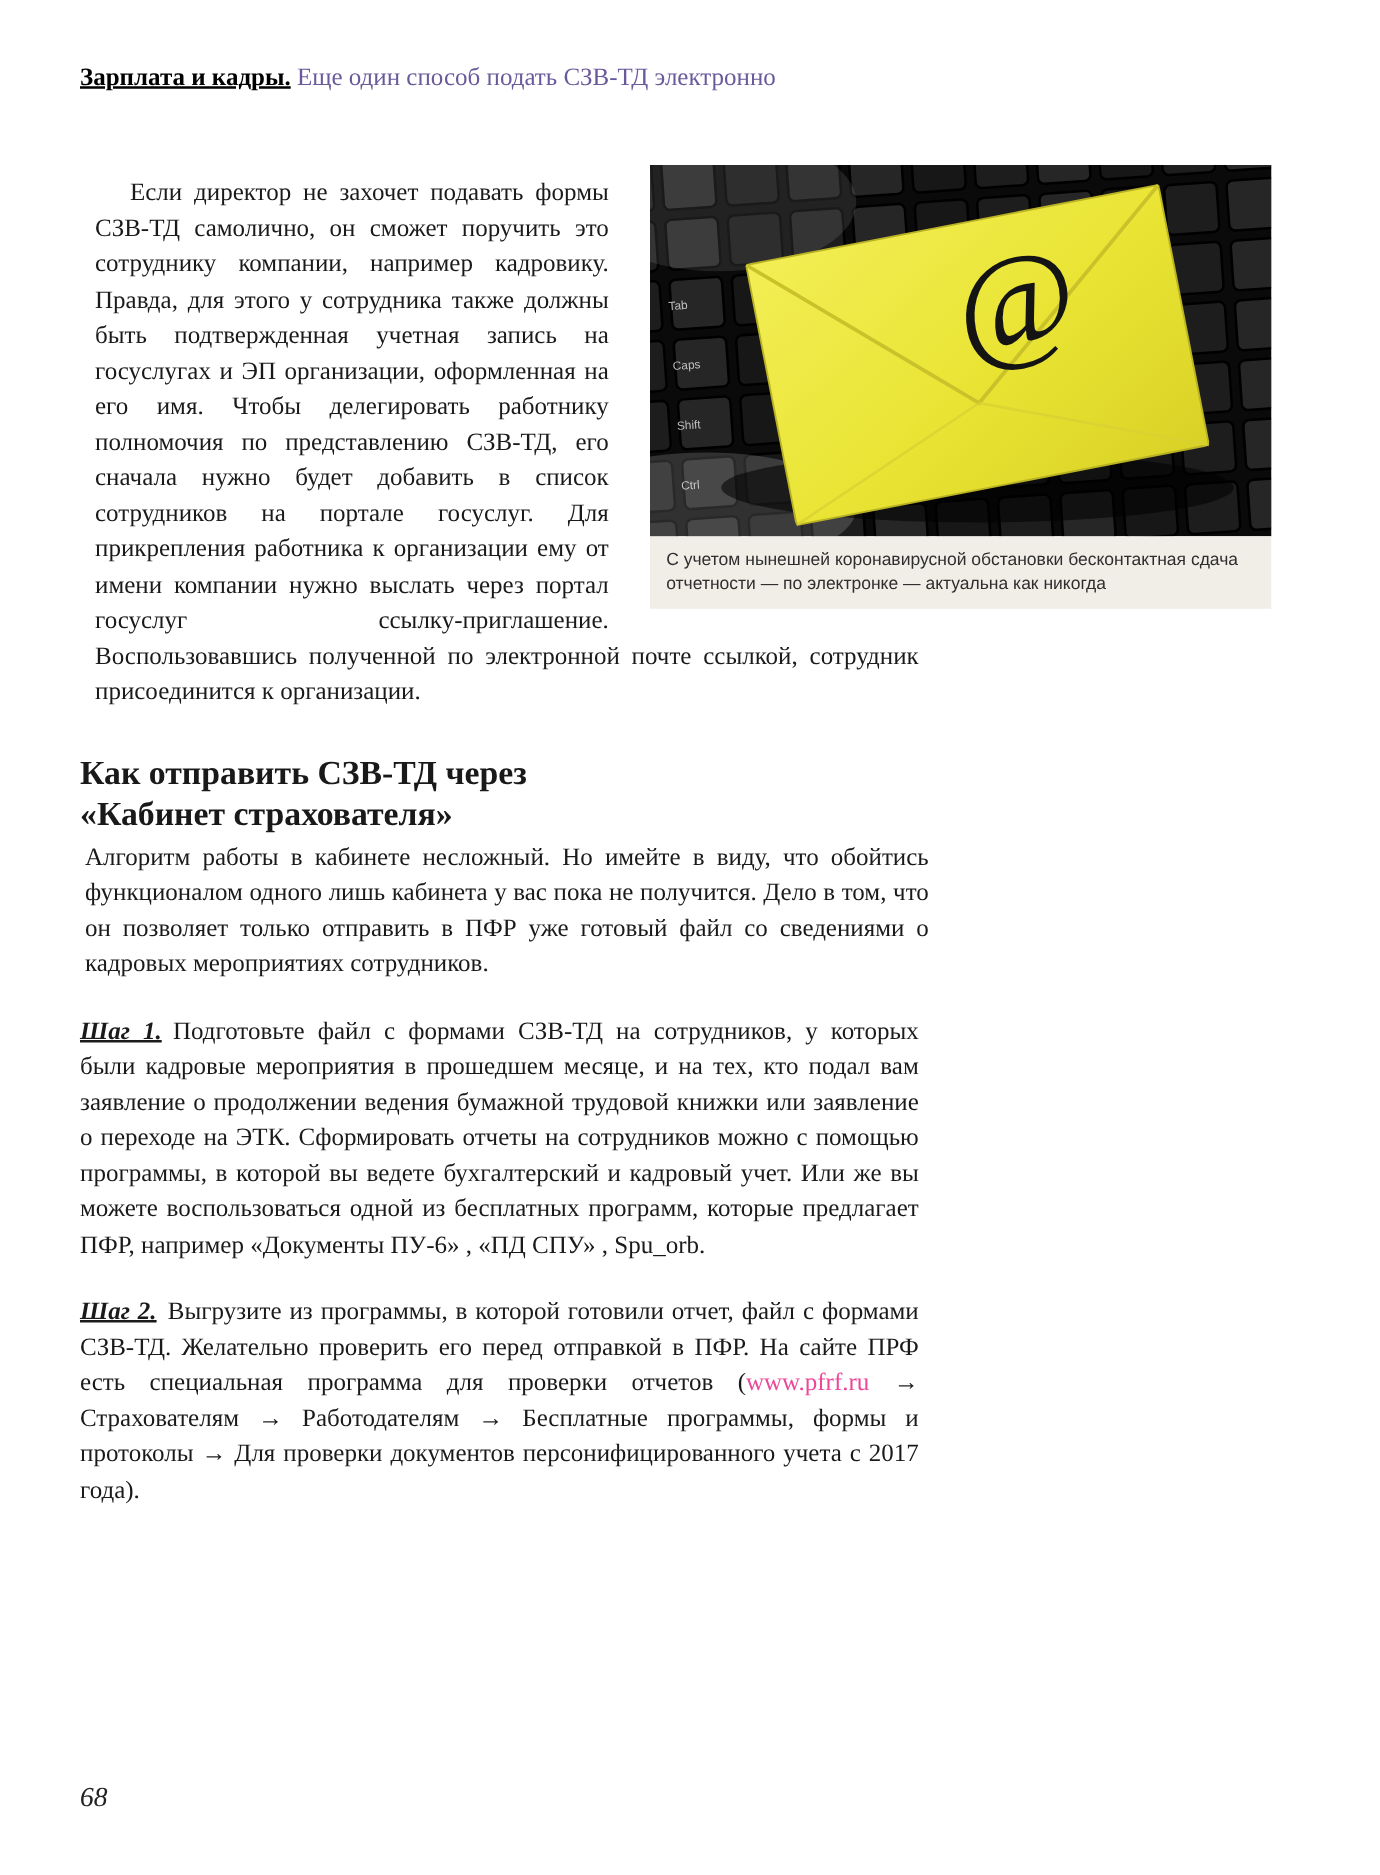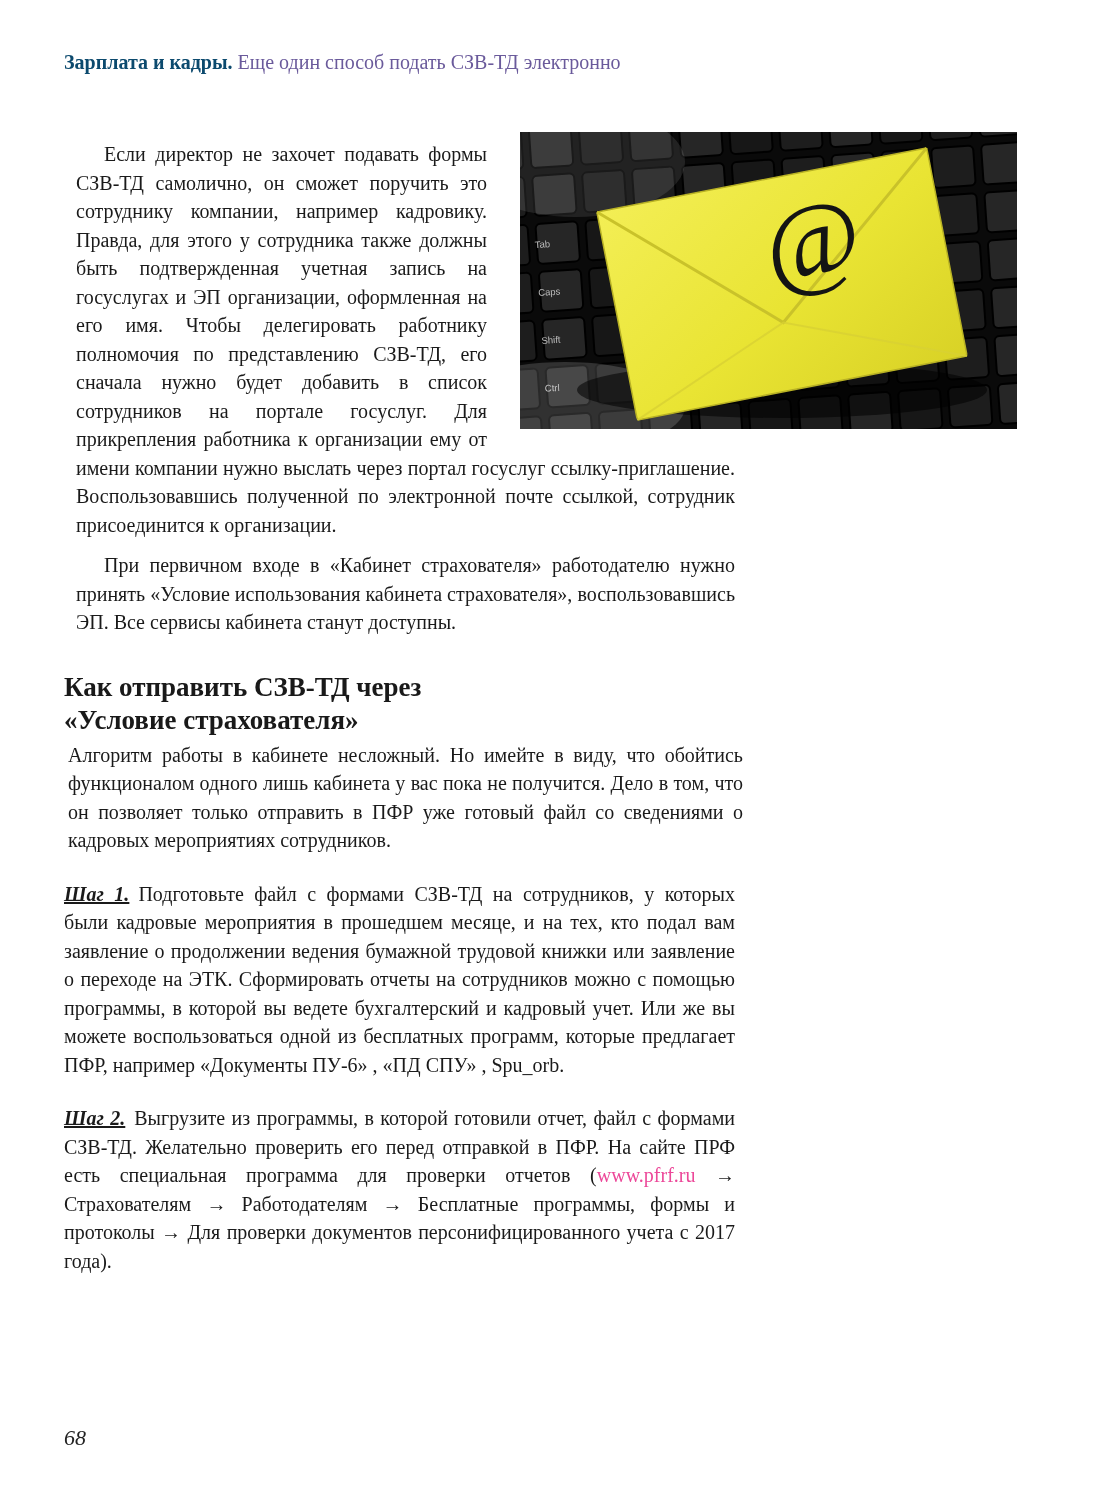--- a/index.html
+++ b/index.html
@@ -8,21 +8,21 @@
     background:#ffffff;
     font-family:"Liberation Serif", serif;
     color:#1a1a1a;
     position:relative;
     overflow:hidden;
   }
   .page-header{
     position:absolute;left:64px;top:50px;
     font-size:20px;line-height:24px;
   }
-  .brand{color:#0c4a6e;font-weight:bold;}
+  .brand{color:#000000;font-weight:bold;text-decoration:underline;}
   .header-title{color:#6a5a9b;}
   .content{
     position:absolute;left:64px;top:128px;width:683px;
     font-size:20px;line-height:28.5px;
     text-align:justify;
   }
   figure.photo-figure{
     float:right;
     width:497px;
     margin:4px -270px 16px 33px;
@@ -175,26 +175,26 @@
           </linearGradient>
         </defs>
         <g transform="translate(262 152) rotate(-11)">
           <rect x="-168" y="-106" width="336" height="212" rx="3" fill="url(#env)" stroke="#b9b224" stroke-width="1.5"></rect>
           <path d="M -168 -106 L -6 38 L 168 -106" fill="none" stroke="#c9c22a" stroke-width="3"></path>
           <path d="M -168 106 L -6 38 L 168 106" fill="none" stroke="#d8d133" stroke-width="2" opacity="0.8"></path>
           <text x="38" y="-2" text-anchor="middle" font-size="104" font-family="Liberation Serif, serif" fill="#141414">@</text>
         </g>
       </svg>
     </div>
+    <figcaption>С учетом нынешней коронавирусной обстановки бесконтактная сдача отчетности — по электронке — актуальна как никогда</figcaption>
   </figure>
 
   <p class="body">Если директор не захочет подавать формы СЗВ-ТД самолично, он сможет поручить это сотруднику компании, например кадровику. Правда, для этого у сотрудника также должны быть подтвержденная учетная запись на госуслугах и ЭП организации, оформленная на его имя. Чтобы делегировать работнику полномочия по представлению СЗВ-ТД, его сначала нужно будет добавить в список сотрудников на портале госуслуг. Для прикрепления работника к организации ему от имени компании нужно выслать через портал госуслуг ссылку-приглашение. Воспользовавшись полученной по электронной почте ссылкой, сотрудник присоединится к организации.</p>
-  <p class="body">При первичном входе в «Кабинет страхователя» работодателю нужно принять «Условие использования кабинета страхователя», воспользовавшись ЭП. Все сервисы кабинета станут доступны.</p>
-
-  <h2 class="section-heading"><span>Как отправить СЗВ-ТД через</span><br><span>«Условие страхователя»</span></h2>
+
+  <h2 class="section-heading"><span>Как отправить СЗВ-ТД через</span><br><span>«Кабинет страхователя»</span></h2>
 
   <p class="noindent">Алгоритм работы в кабинете несложный. Но имейте в виду, что обойтись функционалом одного лишь кабинета у вас пока не получится. Дело в том, что он позволяет только отправить в ПФР уже готовый файл со сведениями о кадровых мероприятиях сотрудников.</p>
 
   <p class="step"><span class="step-label">Шаг 1.</span><span>Подготовьте файл с формами СЗВ-ТД на сотрудников, у которых были кадровые мероприятия в прошедшем месяце, и на тех, кто подал вам заявление о продолжении ведения бумажной трудовой книжки или заявление о переходе на ЭТК. Сформировать отчеты на сотрудников можно с помощью программы, в которой вы ведете бухгалтерский и кадровый учет. Или же вы можете воспользоваться одной из бесплатных программ, которые предлагает ПФР, например «Документы ПУ-6» , «ПД СПУ» , Spu_orb.</span></p>
 
   <p class="step"><span class="step-label">Шаг 2.</span><span>Выгрузите из программы, в которой готовили отчет, файл с формами СЗВ-ТД. Желательно проверить его перед отправкой в ПФР. На сайте ПРФ есть специальная программа для проверки отчетов (</span><span class="link">www.pfrf.ru</span><span> → Страхователям → Работодателям → Бесплатные программы, формы и протоколы → Для проверки документов персонифицированного учета с 2017 года).</span></p>
 
 
 </div>
 

